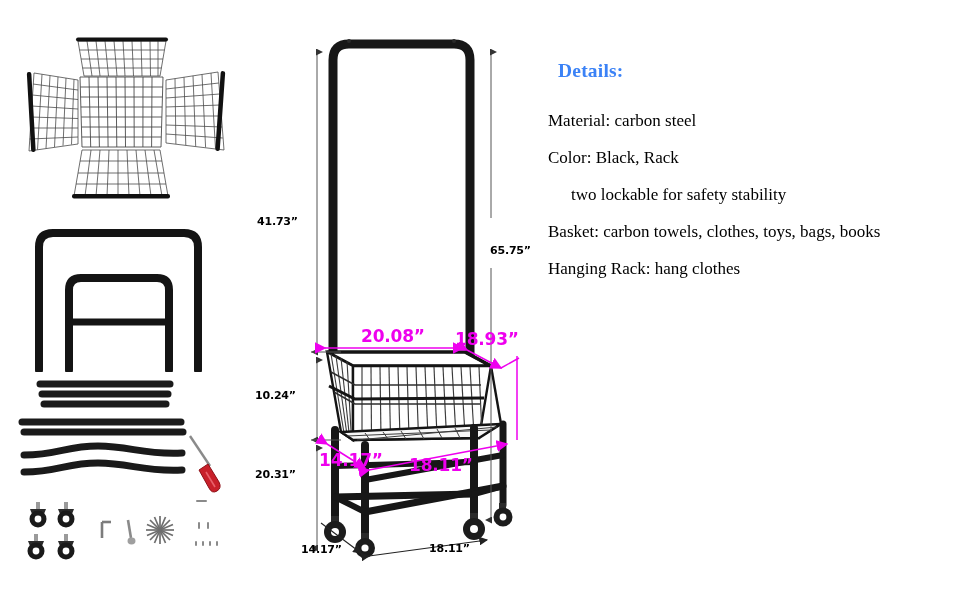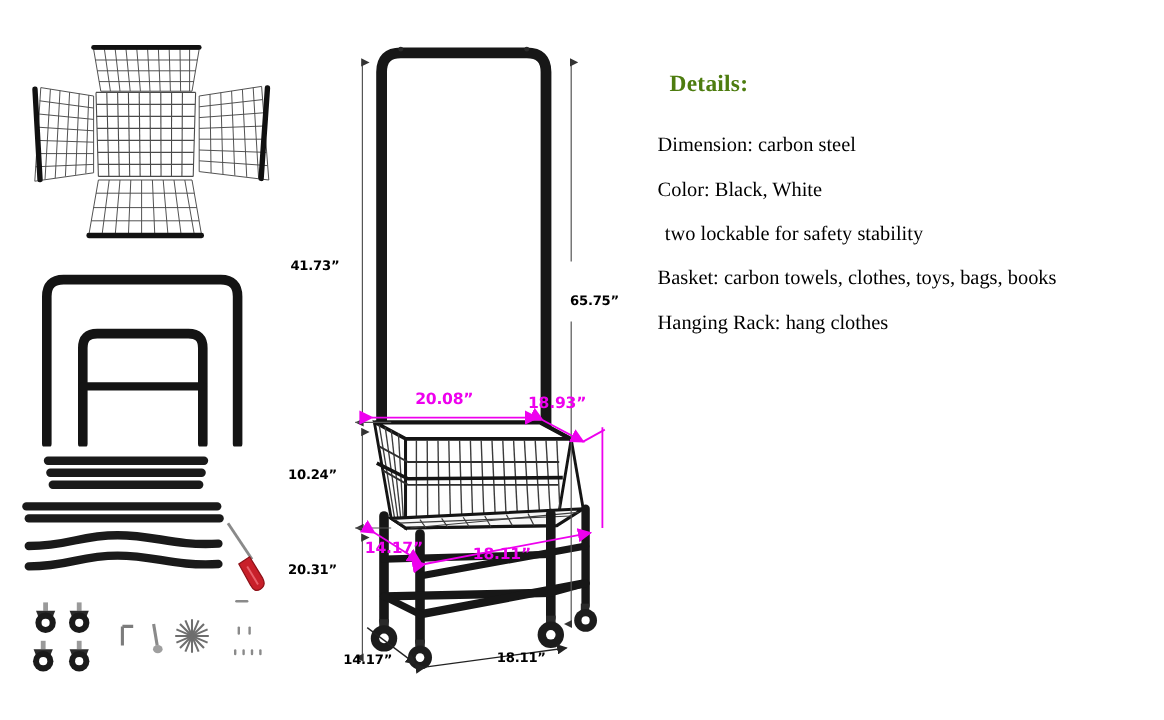--- a/index.html
+++ b/index.html
@@ -20,53 +20,53 @@
   .abs { position: absolute; }
   .dim-label {
     position: absolute;
     font-family: "DejaVu Sans", sans-serif;
     font-weight: bold;
     font-size: 11px;
     color: #000000;
     white-space: nowrap;
     letter-spacing: -0.2px;
   }
-  .dim-label.magenta { color: #ee00ee; font-size: 13px; }
+  .dim-label.magenta { color: #ee00ee; font-size: 17px; }
 
   
   #parts-column { position: absolute; left: 0; top: 0; width: 262px; height: 600px; }
 
   
-  #product-figure { position: absolute; left: 254px; top: 0; width: 280px; height: 520px; }
+  #product-figure { position: absolute; left: 269px; top: 0; width: 280px; height: 520px; }
 
   
   #details-panel {
     position: absolute;
     left: 548px;
     top: 60px;
     width: 422px;
     height: 400px;
   }
   #details-title {
     font-family: "Liberation Serif", serif;
     font-weight: bold;
     font-size: 19.5px;
-    color: #4d7c0f;
+    color: #3b82f6;
     margin: 0 0 20px 10px;
     letter-spacing: 0.2px;
   }
   .detail-line {
     font-family: "Liberation Serif", serif;
     font-size: 17px;
     color: #000000;
     line-height: 37px;
     white-space: nowrap;
     margin: 0;
   }
-  .detail-line.indent { padding-left: 6px; }
+  .detail-line.indent { padding-left: 6px; margin-left: 17px; }
 </style>
 </head>
 <body>
 
 <div id="page">
 
   <div id="parts-column">
 
     <svg class="abs" style="left:0px; top:28px;" width="262" height="185" viewBox="0 0 262 185">
       <defs>
@@ -467,21 +467,21 @@
     <span class="dim-label magenta" style="left:140px; top:455px;">18.11”</span>
 
     <span class="dim-label" style="left:32px; top:543px;">14.17”</span>
 
     <span class="dim-label" style="left:160px; top:542px;">18.11”</span>
   </div>
 
   <div id="details-panel">
     <div id="details-title">Details:</div>
     <div id="details-list">
-        <p class="detail-line">Dimension: carbon steel</p>
-        <p class="detail-line">Color: Black, White</p>
+        <p class="detail-line">Material: carbon steel</p>
+        <p class="detail-line">Color: Black, Rack</p>
         <p class="detail-line indent"> two lockable for safety stability</p>
         <p class="detail-line">Basket: carbon towels, clothes, toys, bags, books</p>
         <p class="detail-line">Hanging Rack: hang clothes</p>
       </div>
   </div>
 
 </div>
 
 </body></html>

